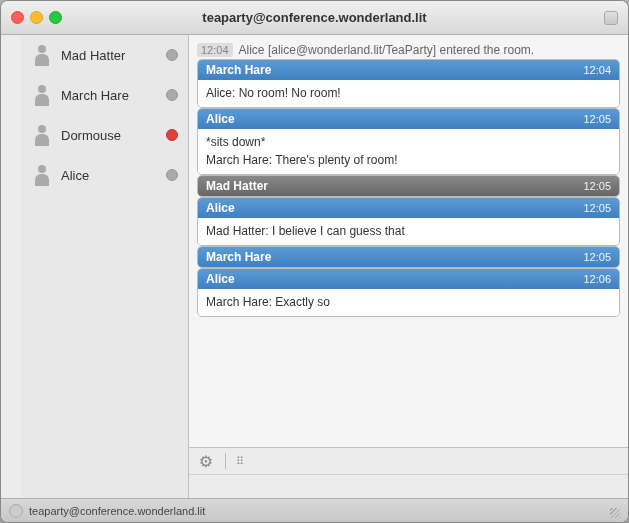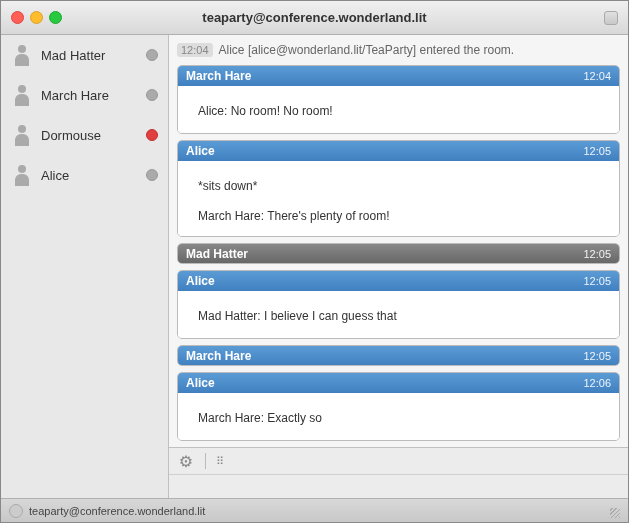--- a/index.html
+++ b/index.html
@@ -10,21 +10,21 @@
       justify-content: center;
       align-items: center;
       min-height: 100vh;
       font-family: -apple-system, 'Lucida Grande', sans-serif;
     }
 
     .window {
       width: 629px;
       height: 523px;
       background: #ececec;
-      border-radius: 0;
+      border-radius: 8px;
       box-shadow: 0 10px 40px rgba(0,0,0,0.5);
       display: flex;
       flex-direction: column;
       overflow: hidden;
       border: 1px solid #888;
     }
 
     
     .title-bar {
       height: 34px;
@@ -71,20 +71,21 @@
       border-radius: 3px;
       background: linear-gradient(to bottom, #e0e0e0, #c8c8c8);
       border: 1px solid #aaa;
     }
 
     
     .main-content {
       display: flex;
       flex: 1;
       overflow: hidden;
+      padding-left: 20px;
     }
 
     
     .sidebar {
       width: 168px;
       background: #e8e8e8;
       border-right: 1px solid #c0c0c0;
       display: flex;
       flex-direction: column;
       flex-shrink: 0;
@@ -154,21 +155,20 @@
       background: #f5f5f5;
       overflow: hidden;
     }
 
     .messages-container {
       flex: 1;
       overflow-y: auto;
       padding: 6px 8px;
       display: flex;
       flex-direction: column;
-      gap: 6px;
     }
 
     
     .system-message {
       display: flex;
       align-items: center;
       gap: 6px;
       padding: 2px 0;
     }
 
@@ -219,21 +219,21 @@
 
     .message-body {
       background: white;
       padding: 4px 8px 5px 8px;
       font-size: 12px;
       color: #333;
       line-height: 1.5;
     }
 
     .message-body p {
-      margin: 12px;
+      margin: 0;
     }
 
     
     .input-area {
       border-top: 1px solid #c0c0c0;
       background: #ececec;
       display: flex;
       flex-direction: column;
     }
 

